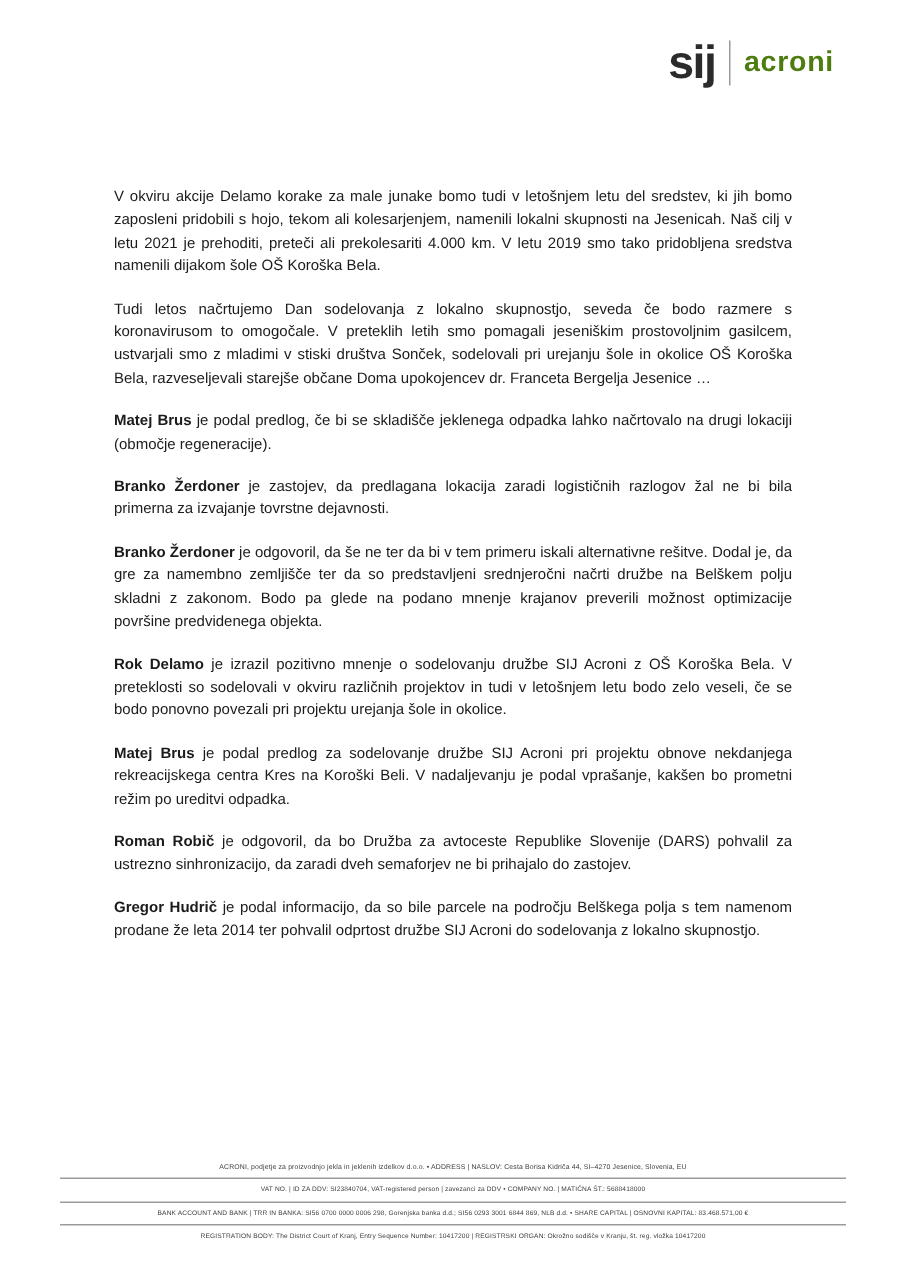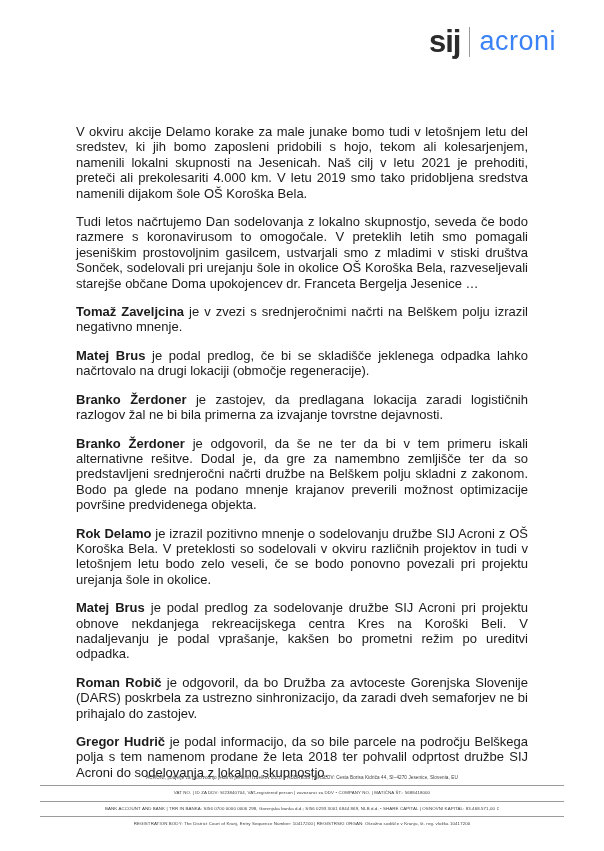--- a/index.html
+++ b/index.html
@@ -34,35 +34,35 @@
     color: #2b2b2b;
     line-height: 1;
   }
   .logo-divider {
     width: 1px;
     height: 30px;
     background: #9a9a9a;
   }
   .logo-acroni {
     font-family: "Liberation Sans", sans-serif;
-    font-size: 27px;
-    font-weight: normal;
+    font-size: 19px;
+    font-weight: bold;
     letter-spacing: 0.5px;
-    color: #3b82f6;
+    color: #4d7c0f;
     line-height: 1;
   }
   
   .content {
     position: absolute;
     left: 76px;
     top: 124px;
     width: 452px;
   }
   .para {
-    font-size: 13px;
+    font-size: 10px;
     line-height: 15.4px;
     text-align: justify;
     margin: 0 0 13px 0;
     color: #1b1b1b;
   }
   .para b { font-weight: bold; }
   .heading {
     font-size: 9.1px;
     font-weight: bold;
     line-height: 15.4px;
@@ -102,42 +102,39 @@
     <span class="logo-acroni">acroni</span>
   </div>
 
   <div class="content">
 
     <p class="para">V okviru akcije Delamo korake za male junake bomo tudi v letošnjem letu del sredstev, ki jih bomo zaposleni pridobili s hojo, tekom ali kolesarjenjem, namenili lokalni skupnosti na Jesenicah. Naš cilj v letu 2021 je prehoditi, preteči ali prekolesariti 4.000 km. V letu 2019 smo tako pridobljena sredstva namenili dijakom šole OŠ Koroška Bela.</p>
     <p class="para">Tudi letos načrtujemo Dan sodelovanja z lokalno skupnostjo, seveda če bodo razmere s koronavirusom to omogočale. V preteklih letih smo pomagali jeseniškim prostovoljnim gasilcem, ustvarjali smo z mladimi v stiski društva Sonček, sodelovali pri urejanju šole in okolice OŠ Koroška Bela, razveseljevali starejše občane Doma upokojencev dr. Franceta Bergelja Jesenice …</p>
 
 
     <p class="para">
-      <b>Tomaž Zaveljcina</b><span> je v zvezi s srednjeročnimi načrti na Belškem polju izrazil negativno mnenje.</span>
-    </p>
-    <p class="para">
       <b>Matej Brus</b><span> je podal predlog, če bi se skladišče jeklenega odpadka lahko načrtovalo na drugi lokaciji (območje regeneracije).</span>
     </p>
     <p class="para">
       <b>Branko Žerdoner</b><span> je zastojev, da predlagana lokacija zaradi logističnih razlogov žal ne bi bila primerna za izvajanje tovrstne dejavnosti.</span>
     </p>
     <p class="para">
       <b>Branko Žerdoner</b><span> je odgovoril, da še ne ter da bi v tem primeru iskali alternativne rešitve. Dodal je, da gre za namembno zemljišče ter da so predstavljeni srednjeročni načrti družbe na Belškem polju skladni z zakonom. Bodo pa glede na podano mnenje krajanov preverili možnost optimizacije površine predvidenega objekta.</span>
     </p>
     <p class="para">
       <b>Rok Delamo</b><span> je izrazil pozitivno mnenje o sodelovanju družbe SIJ Acroni z OŠ Koroška Bela. V preteklosti so sodelovali v okviru različnih projektov in tudi v letošnjem letu bodo zelo veseli, če se bodo ponovno povezali pri projektu urejanja šole in okolice.</span>
     </p>
     <p class="para">
       <b>Matej Brus</b><span> je podal predlog za sodelovanje družbe SIJ Acroni pri projektu obnove nekdanjega rekreacijskega centra Kres na Koroški Beli. V nadaljevanju je podal vprašanje, kakšen bo prometni režim po ureditvi odpadka.</span>
     </p>
     <p class="para">
-      <b>Roman Robič</b><span> je odgovoril, da bo Družba za avtoceste Gorenjska Slovenije (DARS) poskrbela za ustrezno sinhronizacijo, da zaradi dveh semaforjev ne bi prihajalo do zastojev.</span>
+      <b>Roman Robič</b><span> je odgovoril, da bo Družba za avtoceste Republike Slovenije (DARS) pohvalil za ustrezno sinhronizacijo, da zaradi dveh semaforjev ne bi prihajalo do zastojev.</span>
     </p>
     <p class="para">
-      <b>Gregor Hudrič</b><span> je podal informacijo, da so bile parcele na področju Belškega polja s tem namenom prodane že leta 2018 ter pohvalil odprtost družbe SIJ Acroni do sodelovanja z lokalno skupnostjo.</span>
+      <b>Gregor Hudrič</b><span> je podal informacijo, da so bile parcele na področju Belškega polja s tem namenom prodane že leta 2014 ter pohvalil odprtost družbe SIJ Acroni do sodelovanja z lokalno skupnostjo.</span>
     </p>
 
   </div>
 
   <div class="footer">
     <div class="footer-line first">ACRONI, podjetje za proizvodnjo jekla in jeklenih izdelkov d.o.o.   •   ADDRESS | NASLOV: Cesta Borisa Kidriča 44, SI–4270 Jesenice, Slovenia, EU</div>
     <div class="footer-rule"></div>
     <div class="footer-line">VAT NO. | ID ZA DDV: SI23840704, VAT-registered person | zavezanci za DDV   •   COMPANY NO. | MATIČNA ŠT.: 5688418000</div>
     <div class="footer-rule"></div>
     <div class="footer-line">BANK ACCOUNT AND BANK | TRR IN BANKA: SI56 0700 0000 0006 298, Gorenjska banka d.d.; SI56 0293 3001 6844 869, NLB d.d.   •   SHARE CAPITAL | OSNOVNI KAPITAL: 83.468.571,00 €</div>

